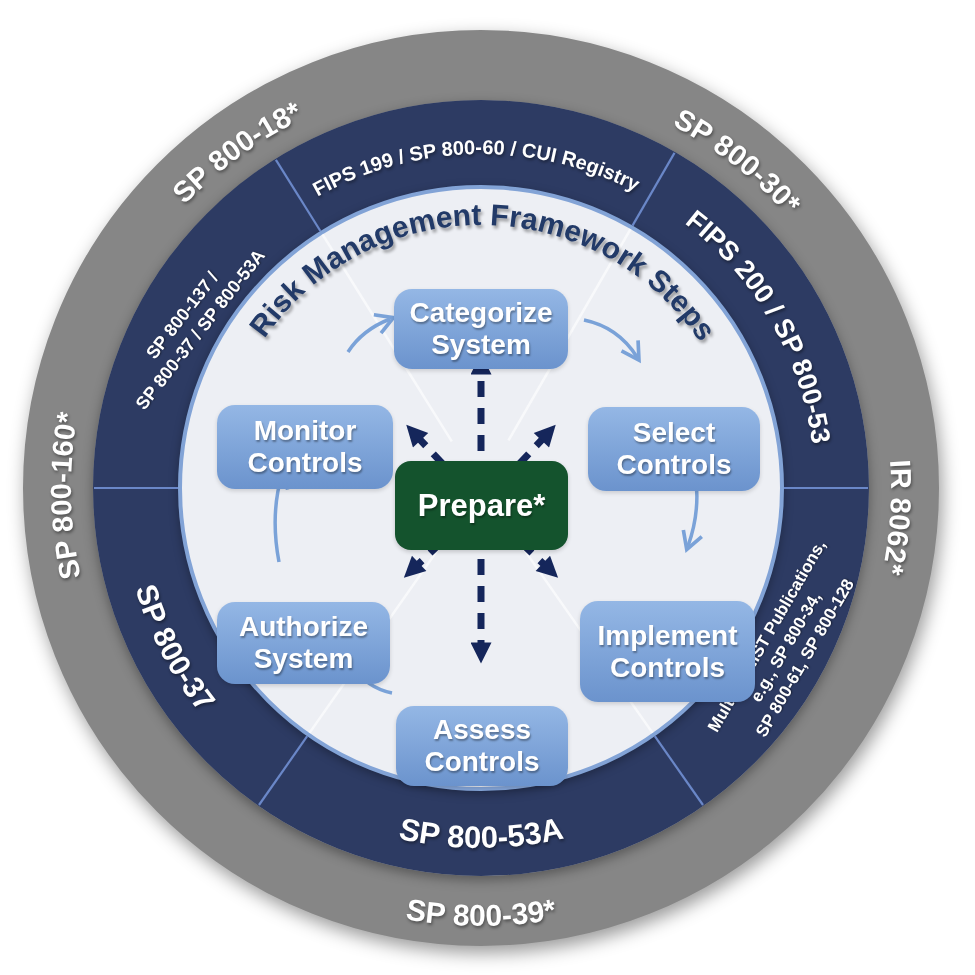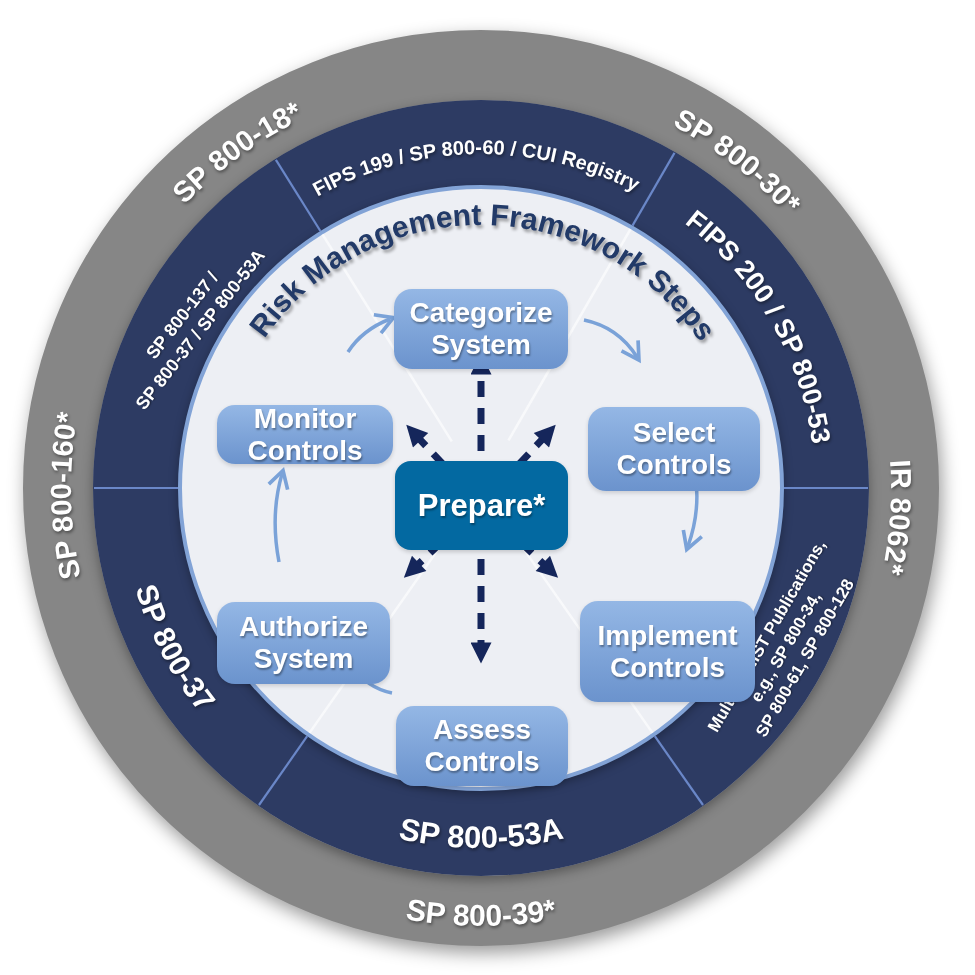--- a/index.html
+++ b/index.html
@@ -36,21 +36,21 @@
   .step {
     position:absolute; display:flex; flex-direction:column; align-items:center; justify-content:center;
     background:linear-gradient(180deg,#94b7e5 0%,#6b93cd 100%);
     border-radius:18px; color:#ffffff; font-weight:bold; font-size:28px; line-height:1.14;
     text-align:center; text-shadow:1px 2px 2px rgba(0,0,0,0.35);
     box-shadow:0 2px 4px rgba(0,0,0,0.15);
     margin-top:36px;
   }
   .prepare {
     position:absolute; display:flex; align-items:center; justify-content:center;
-    background:#0369a1; border-radius:16px; color:#ffffff; font-weight:bold; font-size:31px;
+    background:#14532d; border-radius:16px; color:#ffffff; font-weight:bold; font-size:31px;
     text-shadow:1px 2px 2px rgba(0,0,0,0.35); box-shadow:0 2px 4px rgba(0,0,0,0.18);
   }
 
   
   .ring-block {
     position:absolute; color:#ffffff; font-weight:bold; text-align:center; white-space:nowrap;
     text-shadow:1px 1px 1.5px rgba(0,0,0,0.40);
   }
   .ring-block-ul { left:192px; top:323px; font-size:18px; line-height:1.3;
                    transform:translate(-50%,-50%) rotate(-52deg); }
@@ -154,21 +154,21 @@
     <span>Controls</span>
   </div>
   <div class="step" style="left:396px; top:670px; width:172px; height:80px;">
     <span>Assess</span>
     <span>Controls</span>
   </div>
   <div class="step" style="left:217px; top:566px; width:173px; height:82px;">
     <span>Authorize</span>
     <span>System</span>
   </div>
-  <div class="step" style="left:217px; top:369px; width:176px; height:59px;">
+  <div class="step" style="left:217px; top:369px; width:176px; height:84px;">
     <span>Monitor</span>
     <span>Controls</span>
   </div>
 
   <div class="prepare" style="left:395px; top:461px; width:173px; height:89px;">
     <span>Prepare*</span>
   </div>
 
 </div>
 

